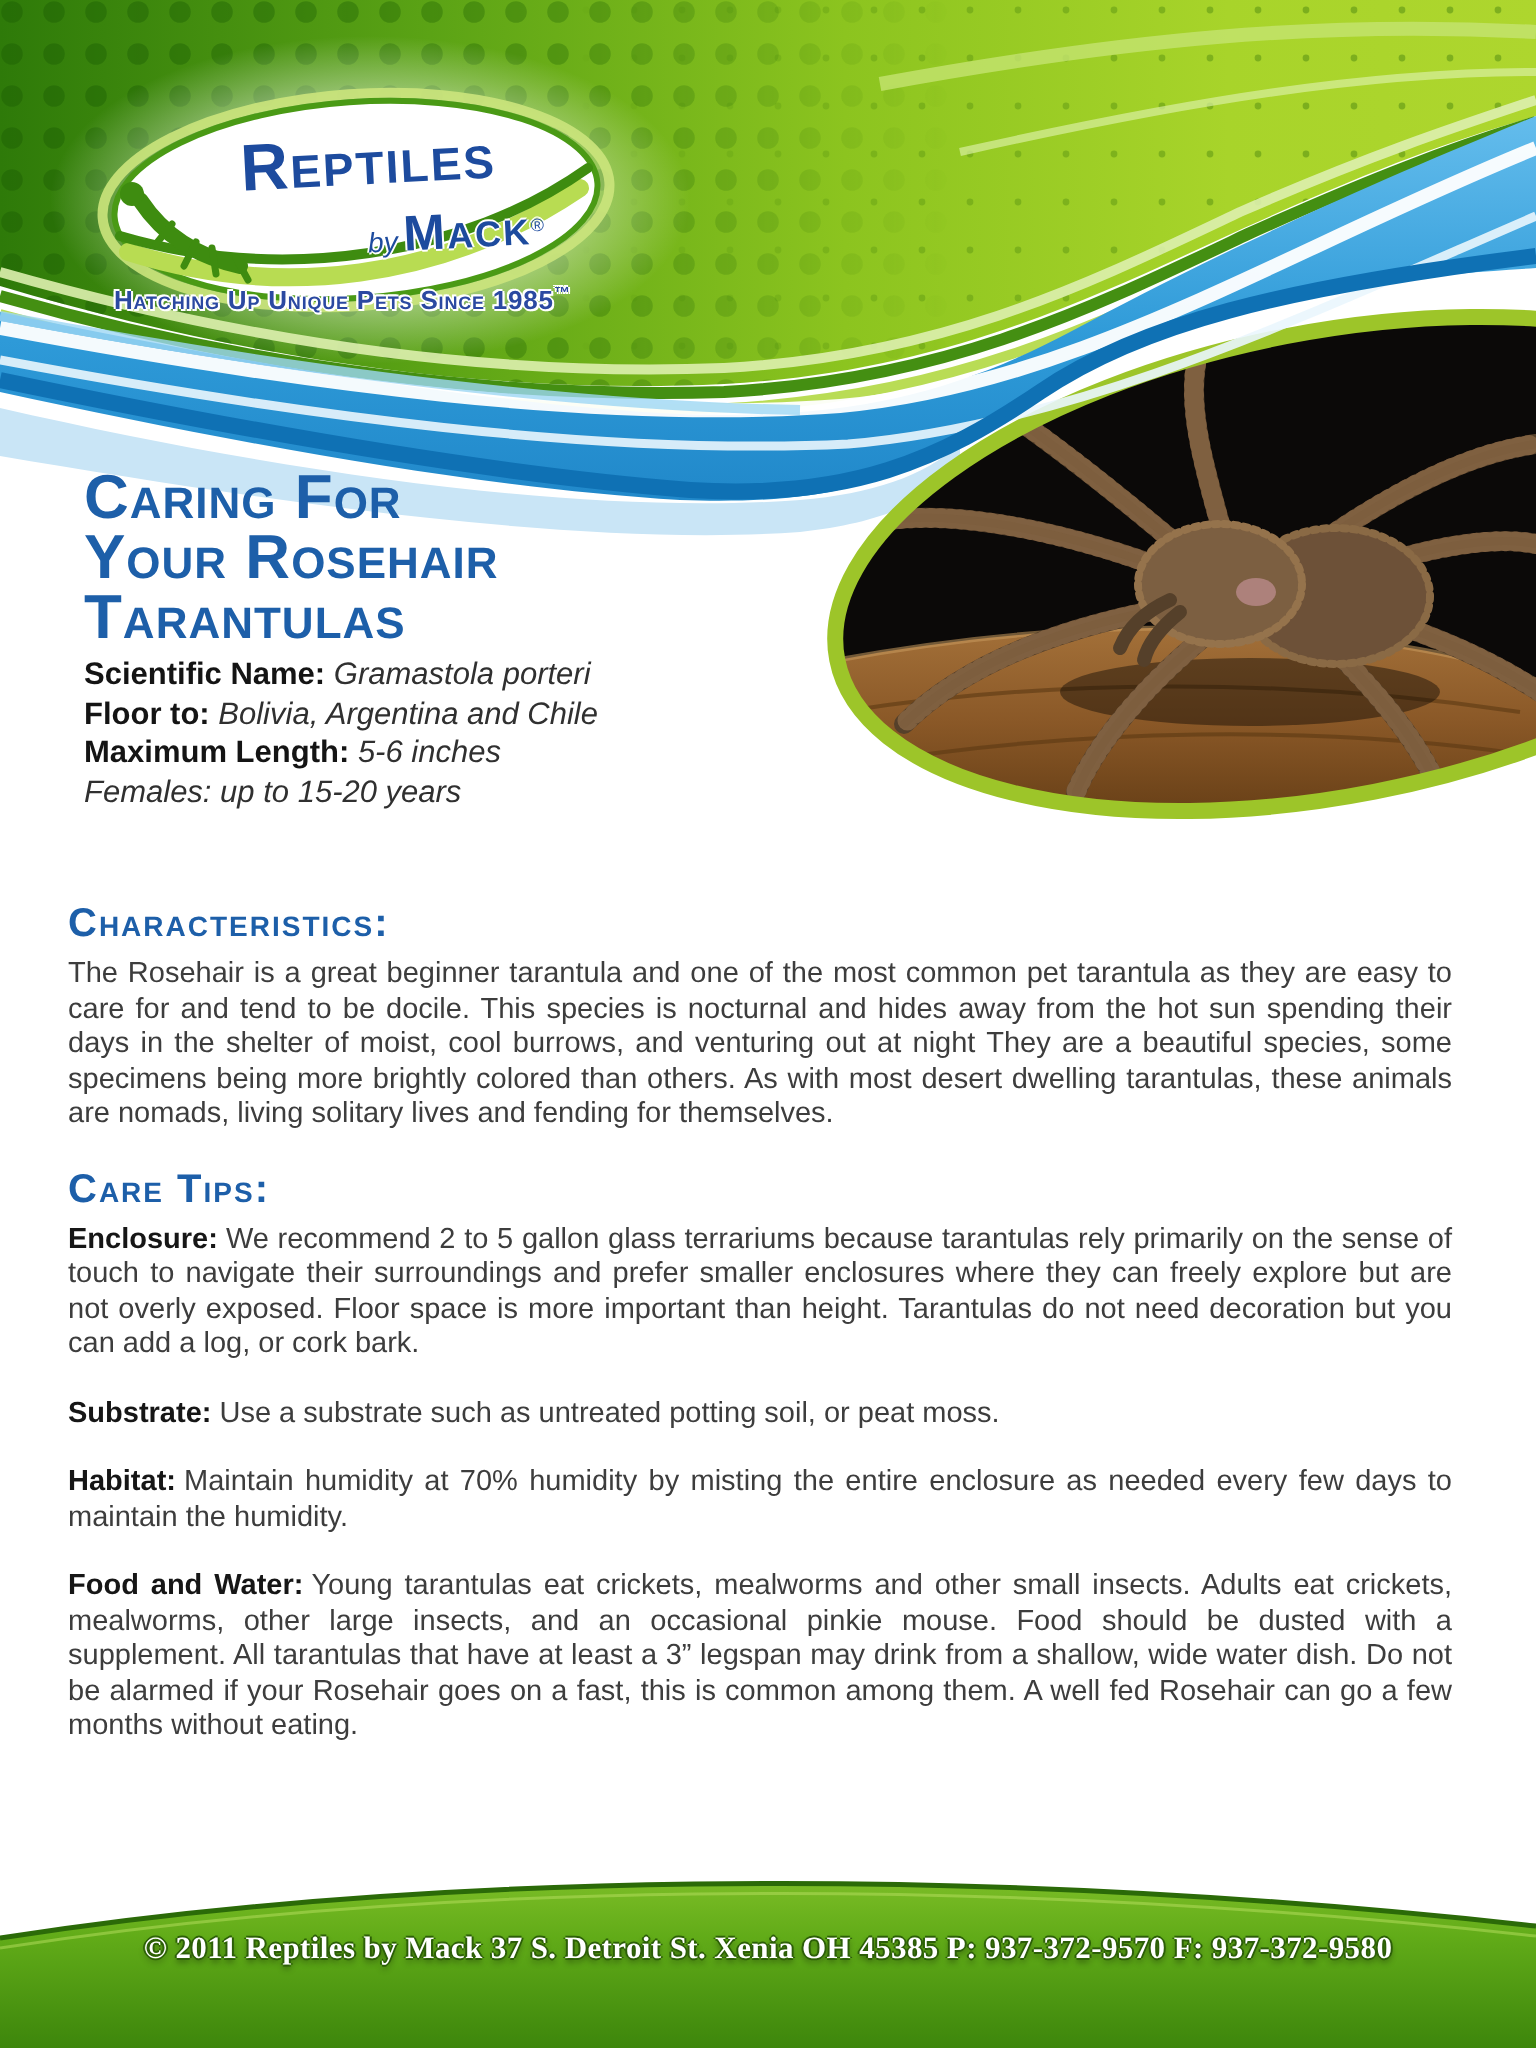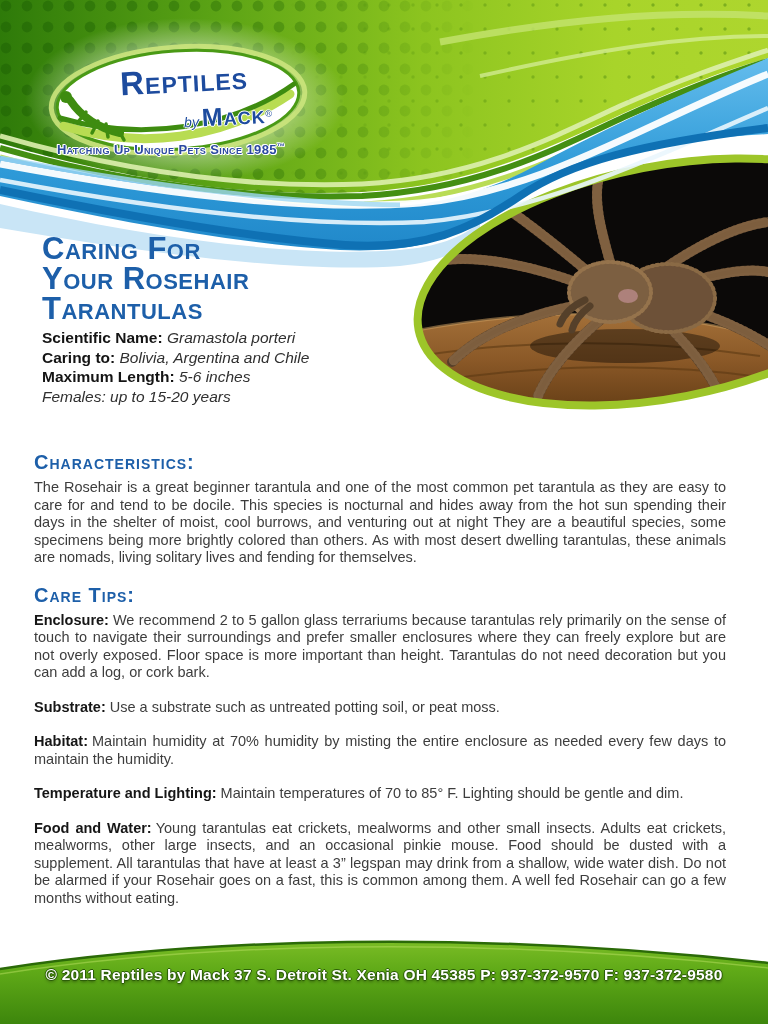--- a/index.html
+++ b/index.html
@@ -29,21 +29,21 @@
   .specs i{color:#303030;}
   
   .content{left:34px;top:451px;width:692px;color:#3d3d3d;font-size:14.5px;line-height:17.5px;}
   .sec-head{color:#1d5fa9;font-weight:bold;font-variant:small-caps;font-size:20px;line-height:22px;
     letter-spacing:1px;margin:0 0 6px 0;}
   .para{margin:0 0 17px 0;text-align:justify;}
   .para b{color:#161616;margin-right:4px;}
   
   .footer-text{left:0;top:966px;width:768px;text-align:center;color:#fff;
     font-size:15.5px;font-weight:bold;letter-spacing:.2px;
-    text-shadow:0 1px 0 #2c5e08,0 -1px 0 #2c5e08,1px 0 0 #2c5e08,-1px 0 0 #2c5e08,0 2px 3px rgba(0,0,0,.45);}
+    text-shadow:0 1px 0 #2c5e08,0 -1px 0 #2c5e08,1px 0 0 #2c5e08,-1px 0 0 #2c5e08,0 2px 3px rgba(0,0,0,.45);font-family:Liberation Serif, serif;}
 </style>
 </head>
 <body>
 
 <div class="page">
 
   <svg class="abs" style="left:0;top:0" width="768" height="432" viewBox="0 0 768 432">
     <defs>
       <linearGradient id="greenGrad" x1="0" y1="0" x2="768" y2="0" gradientUnits="userSpaceOnUse">
         <stop offset="0" stop-color="#2e7a09"></stop>
@@ -188,43 +188,40 @@
   </div>
 
   <div class="abs doc-title">
     <div>Caring For</div>
     <div>Your Rosehair</div>
     <div>Tarantulas</div>
   </div>
 
   <div class="abs specs">
     <div><b>Scientific Name:</b> <i>Gramastola porteri</i></div>
-    <div><b>Caring to:</b> <i>Bolivia, Argentina and Chile</i></div>
+    <div><b>Floor to:</b> <i>Bolivia, Argentina and Chile</i></div>
     <div><b>Maximum Length:</b> <i>5-6 inches</i></div>
     <div><i>Females: up to 15-20 years</i></div>
   </div>
 
   <div class="abs content">
     <div class="sec-head">Characteristics:</div>
     <div class="para">
       <span>The Rosehair is a great beginner tarantula and one of the most common pet tarantula as they are easy to care for and tend to be docile. This species is nocturnal and hides away from the hot sun spending their days in the shelter of moist, cool burrows, and venturing out at night They are a beautiful species, some specimens being more brightly colored than others. As with most desert dwelling tarantulas, these animals are nomads, living solitary lives and fending for themselves.</span>
     </div>
 
     <div class="sec-head">Care Tips:</div>
     <div class="para">
       <b>Enclosure:</b><span>We recommend 2 to 5 gallon glass terrariums because tarantulas rely primarily on the sense of touch to navigate their surroundings and prefer smaller enclosures where they can freely explore but are not overly exposed. Floor space is more important than height. Tarantulas do not need decoration but you can add a log, or cork bark.</span>
     </div>
     <div class="para">
       <b>Substrate:</b><span>Use a substrate such as untreated potting soil, or peat moss.</span>
     </div>
     <div class="para">
       <b>Habitat:</b><span>Maintain humidity at 70% humidity by misting the entire enclosure as needed every few days to maintain the humidity.</span>
-    </div>
-    <div class="para">
-      <b>Temperature and Lighting:</b><span>Maintain temperatures of 70 to 85° F. Lighting should be gentle and dim.</span>
     </div>
     <div class="para">
       <b>Food and Water:</b><span>Young tarantulas eat crickets, mealworms and other small insects. Adults eat crickets, mealworms, other large insects, and an occasional pinkie mouse. Food should be dusted with a supplement. All tarantulas that have at least a 3” legspan may drink from a shallow, wide water dish. Do not be alarmed if your Rosehair goes on a fast, this is common among them. A well fed Rosehair can go a few months without eating.</span>
     </div>
   </div>
 
   <svg class="abs" style="left:0;top:924px" width="768" height="100" viewBox="0 0 768 100">
     <defs>
       <linearGradient id="footGrad" x1="0" y1="0" x2="0" y2="100" gradientUnits="userSpaceOnUse">
         <stop offset="0" stop-color="#8ac72e"></stop>

